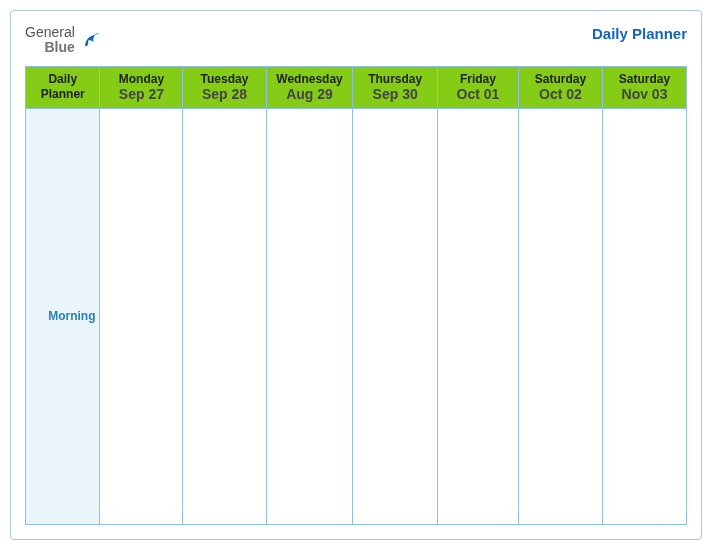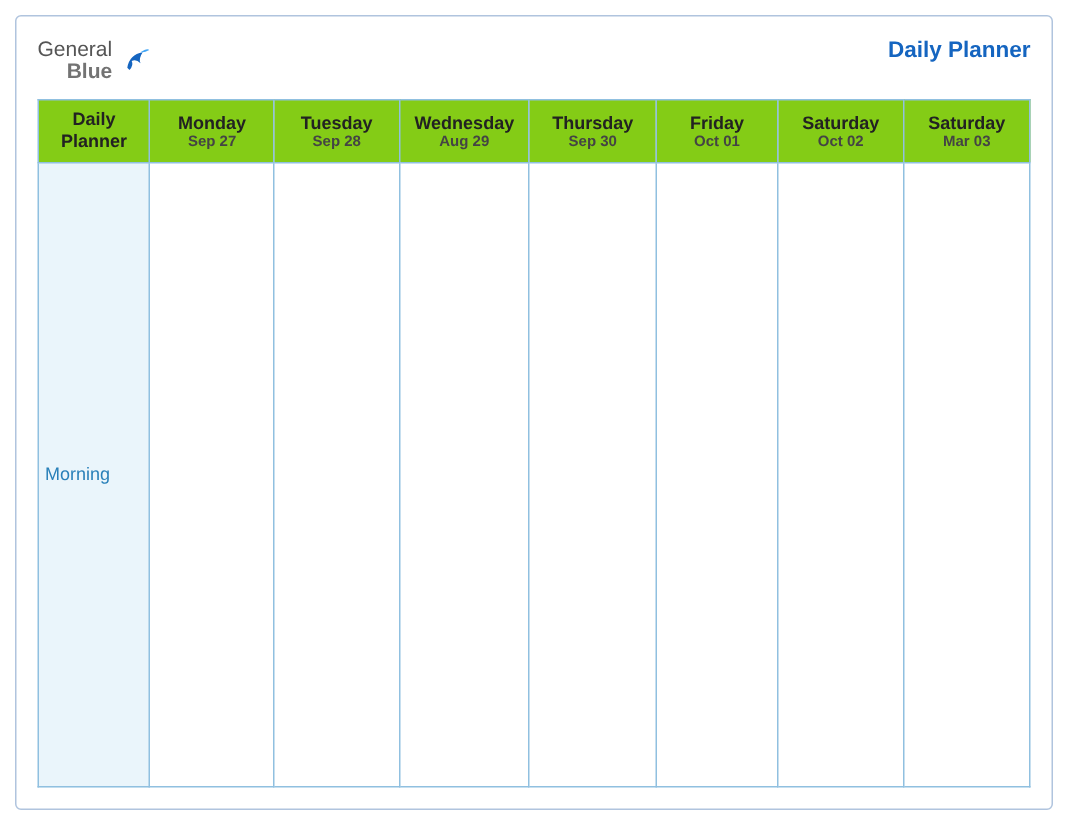--- a/index.html
+++ b/index.html
@@ -76,30 +76,30 @@
       font-size: 11px;
       color: #333;
     }
     .header-row th .day-name {
       font-weight: bold;
       font-size: 12px;
       display: block;
       color: #222;
     }
     .header-row th .day-date {
-      font-size: 10px;
+      font-size: 14px;
       color: #444;
       display: block;
     }
     .time-label-col {
       background: #eaf5fb;
       width: 78px;
-      text-align: left;
+      text-align: right;
       font-size: 12px;
-      font-weight: normal;
+      font-weight: bold;
       color: #2980b9;
       vertical-align: middle;
       padding: 24px 4px;
     }
     .data-col {
       background: #fff;
       width: 88px;
       height: 100px;
     }
     .first-header-cell {
@@ -157,21 +157,21 @@
         <th>
           <span class="day-name">Friday</span>
           <span class="day-date">Oct 01</span>
         </th>
         <th>
           <span class="day-name">Saturday</span>
           <span class="day-date">Oct 02</span>
         </th>
         <th>
           <span class="day-name">Saturday</span>
-          <span class="day-date">Mar 03</span>
+          <span class="day-date">Nov 03</span>
         </th>
       </tr>
     </thead>
     <tbody>
       <tr>
         <td class="time-label-col">Morning</td>
         <td class="data-col"></td>
         <td class="data-col"></td>
         <td class="data-col"></td>
         <td class="data-col"></td>

